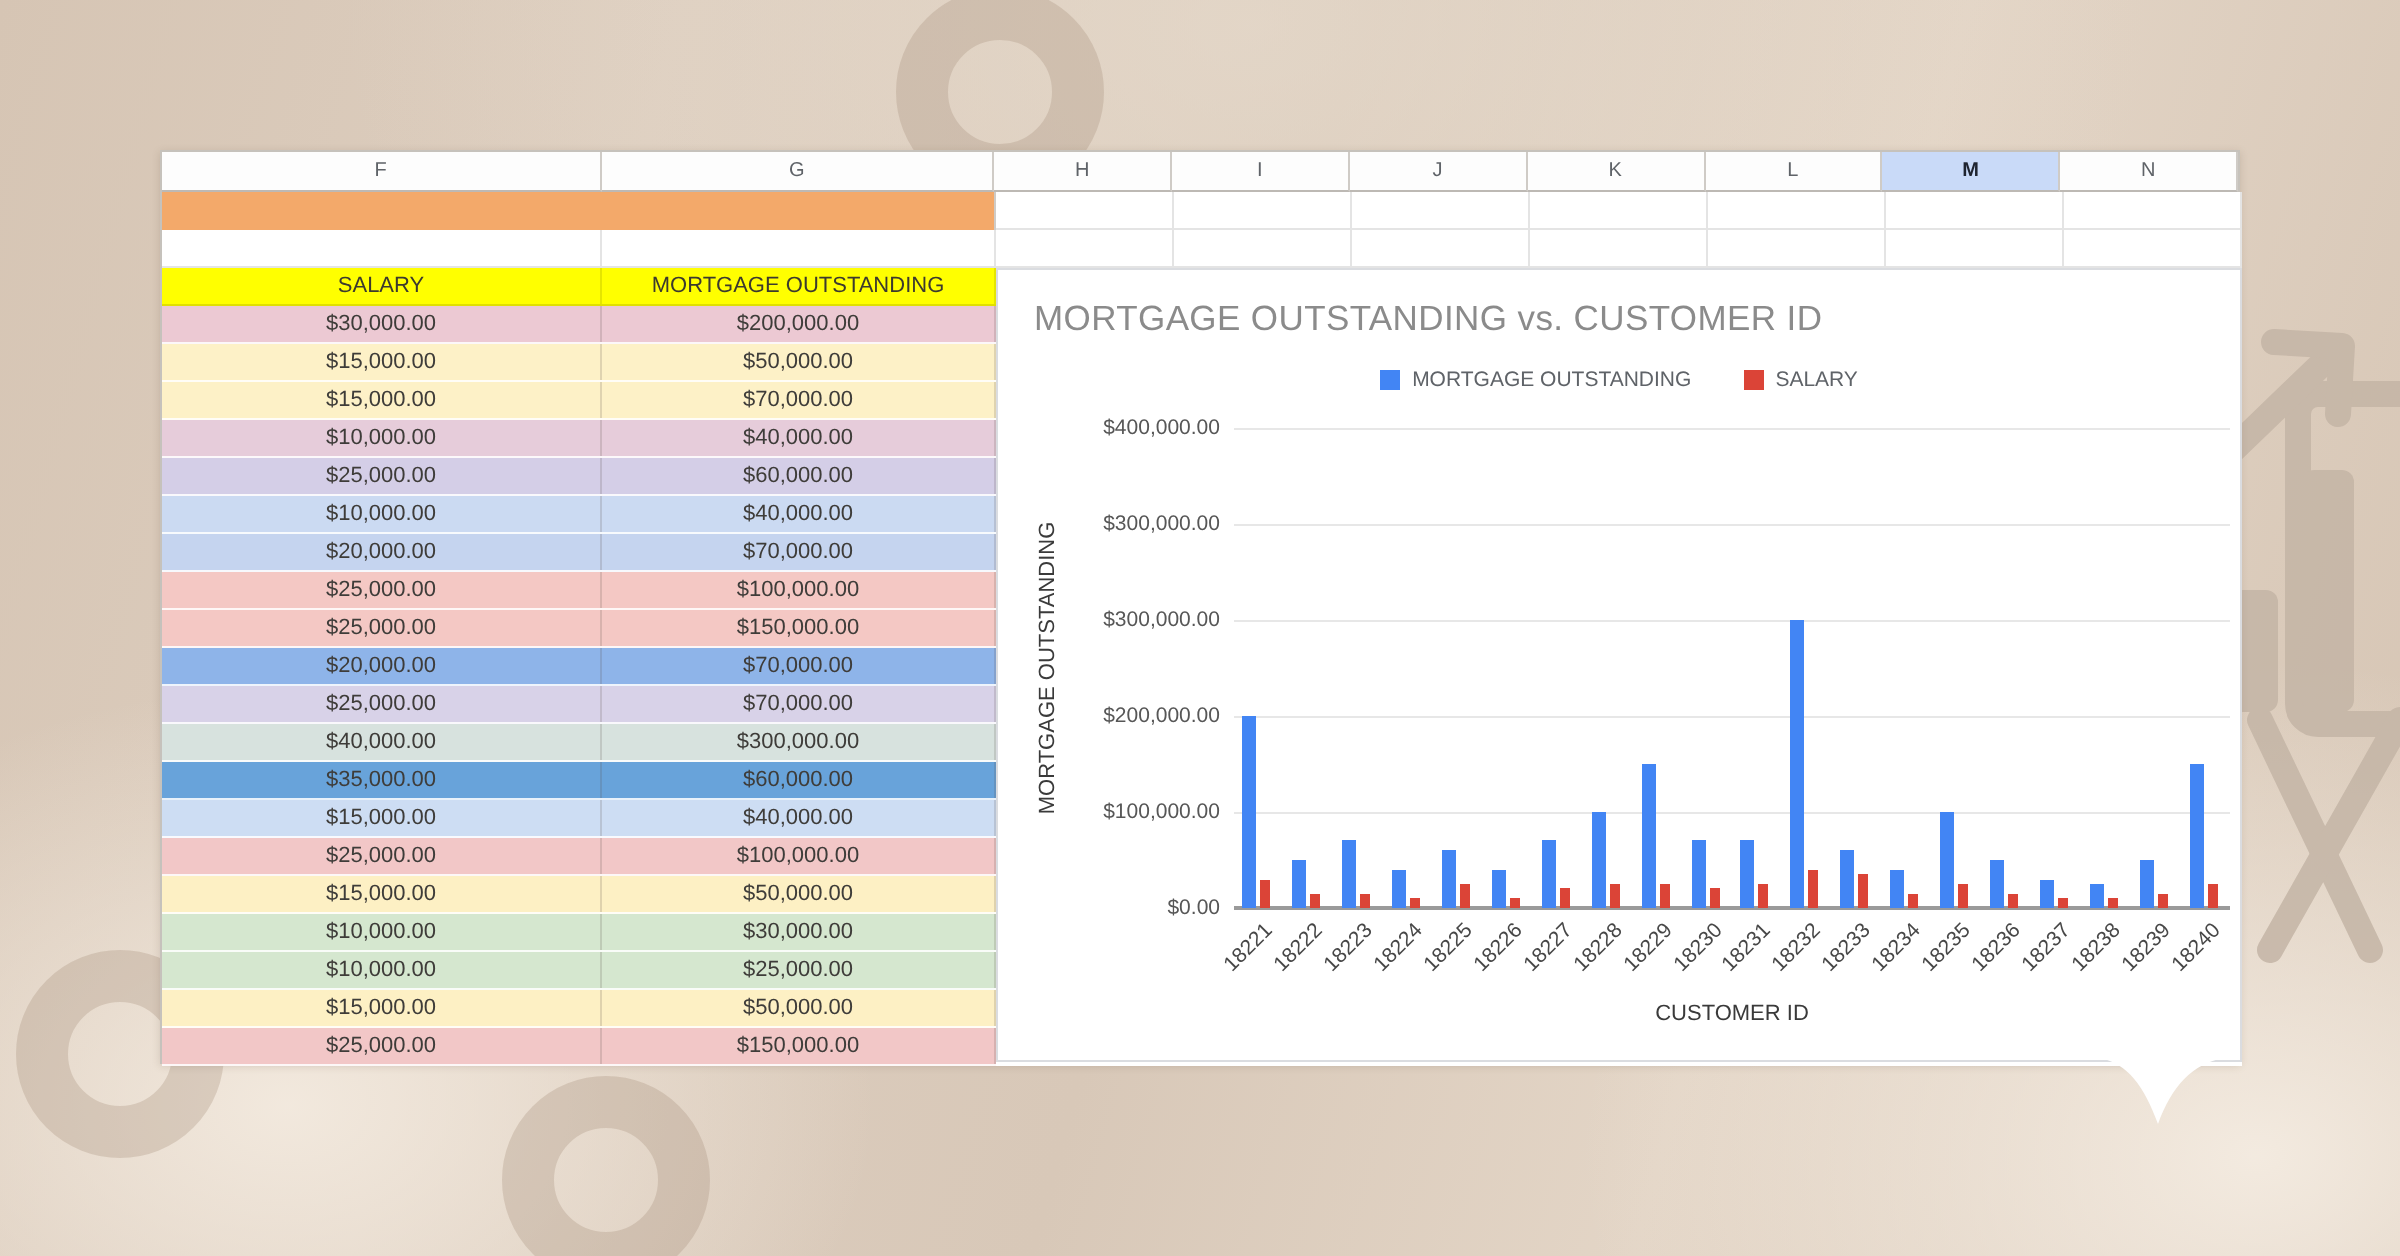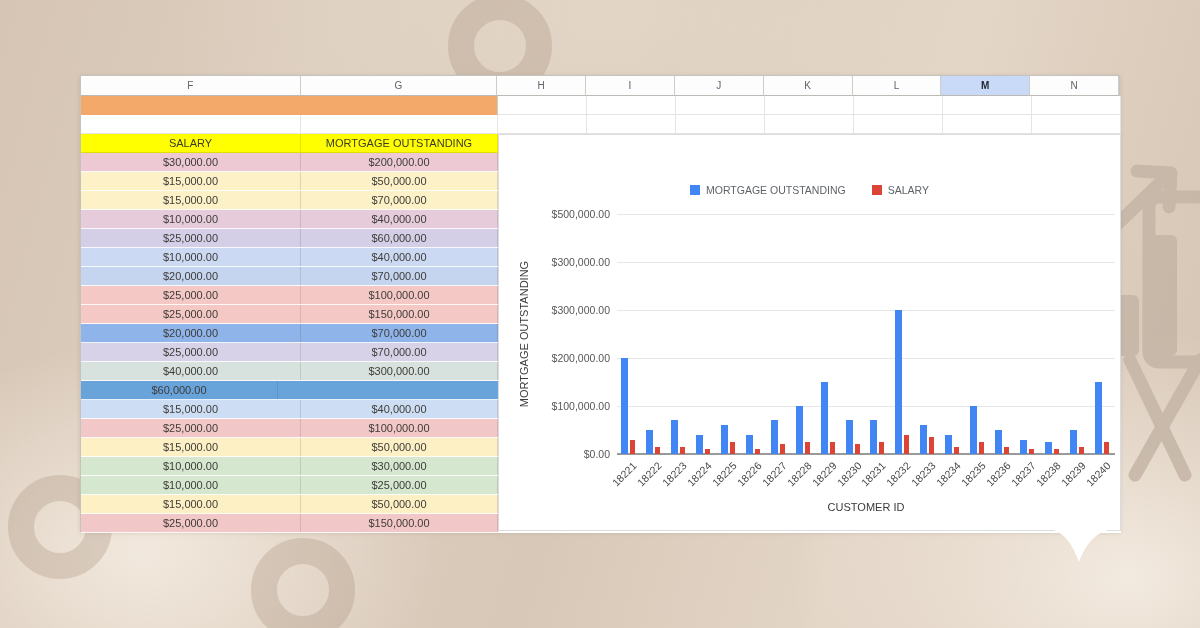--- a/index.html
+++ b/index.html
@@ -193,20 +193,21 @@
           </div>
           <div class="data-row" style="background: rgb(216, 210, 232);">
             <div class="data-cell" style="width: 220px;">$25,000.00</div>
             <div class="data-cell" style="width: 197px;">$70,000.00</div>
           </div>
           <div class="data-row" style="background: rgb(215, 226, 222);">
             <div class="data-cell" style="width: 220px;">$40,000.00</div>
             <div class="data-cell" style="width: 197px;">$300,000.00</div>
           </div>
           <div class="data-row" style="background: rgb(104, 163, 218);">
+            <div class="data-cell" style="width: 220px;">$35,000.00</div>
             <div class="data-cell" style="width: 197px;">$60,000.00</div>
           </div>
           <div class="data-row" style="background: rgb(205, 221, 243);">
             <div class="data-cell" style="width: 220px;">$15,000.00</div>
             <div class="data-cell" style="width: 197px;">$40,000.00</div>
           </div>
           <div class="data-row" style="background: rgb(242, 199, 199);">
             <div class="data-cell" style="width: 220px;">$25,000.00</div>
             <div class="data-cell" style="width: 197px;">$100,000.00</div>
           </div>
@@ -250,20 +251,21 @@
             <div class="grid-cell" style="width: 89px;"></div>
             <div class="grid-cell" style="width: 89px;"></div>
             <div class="grid-cell" style="width: 89px;"></div>
             <div class="grid-cell" style="width: 89px;"></div>
             <div class="grid-cell" style="width: 89px;"></div>
           </div>
         </div>
     </div>
 
     <div class="chart" id="chart">
+      <div class="chart-title">MORTGAGE OUTSTANDING vs. CUSTOMER ID</div>
       <div class="legend">
         <div class="legend-item">
           <div class="legend-swatch" id="sw0" style="background: rgb(66, 133, 244);"></div>
           <div class="legend-label">MORTGAGE OUTSTANDING</div>
         </div>
         <div class="legend-item">
           <div class="legend-swatch" id="sw1" style="background: rgb(219, 68, 55);"></div>
           <div class="legend-label">SALARY</div>
         </div>
       </div>
@@ -274,21 +276,21 @@
           <div class="y-label" style="left: 19px; top: 313px;">$0.00</div>
           <div class="gridline" style="left: 118px; width: 498px; top: 271px;"></div>
           <div class="y-label" style="left: 19px; top: 265px;">$100,000.00</div>
           <div class="gridline" style="left: 118px; width: 498px; top: 223px;"></div>
           <div class="y-label" style="left: 19px; top: 217px;">$200,000.00</div>
           <div class="gridline" style="left: 118px; width: 498px; top: 175px;"></div>
           <div class="y-label" style="left: 19px; top: 169px;">$300,000.00</div>
           <div class="gridline" style="left: 118px; width: 498px; top: 127px;"></div>
           <div class="y-label" style="left: 19px; top: 121px;">$300,000.00</div>
           <div class="gridline" style="left: 118px; width: 498px; top: 79px;"></div>
-          <div class="y-label" style="left: 19px; top: 73px;">$500,000.00</div>
+          <div class="y-label" style="left: 19px; top: 73px;">$400,000.00</div>
           <div class="bar" style="left: 122.45px; width: 7px; top: 223px; height: 96px; background: rgb(66, 133, 244);"></div>
           <div class="bar" style="left: 131.45px; width: 5px; top: 305px; height: 14px; background: rgb(219, 68, 55);"></div>
           <div class="x-label" style="left: 94.45px; top: 325px;">18221</div>
           <div class="bar" style="left: 147.35px; width: 7px; top: 295px; height: 24px; background: rgb(66, 133, 244);"></div>
           <div class="bar" style="left: 156.35px; width: 5px; top: 312px; height: 7px; background: rgb(219, 68, 55);"></div>
           <div class="x-label" style="left: 119.35px; top: 325px;">18222</div>
           <div class="bar" style="left: 172.25px; width: 7px; top: 285px; height: 34px; background: rgb(66, 133, 244);"></div>
           <div class="bar" style="left: 181.25px; width: 5px; top: 312px; height: 7px; background: rgb(219, 68, 55);"></div>
           <div class="x-label" style="left: 144.25px; top: 325px;">18223</div>
           <div class="bar" style="left: 197.15px; width: 7px; top: 300px; height: 19px; background: rgb(66, 133, 244);"></div>

